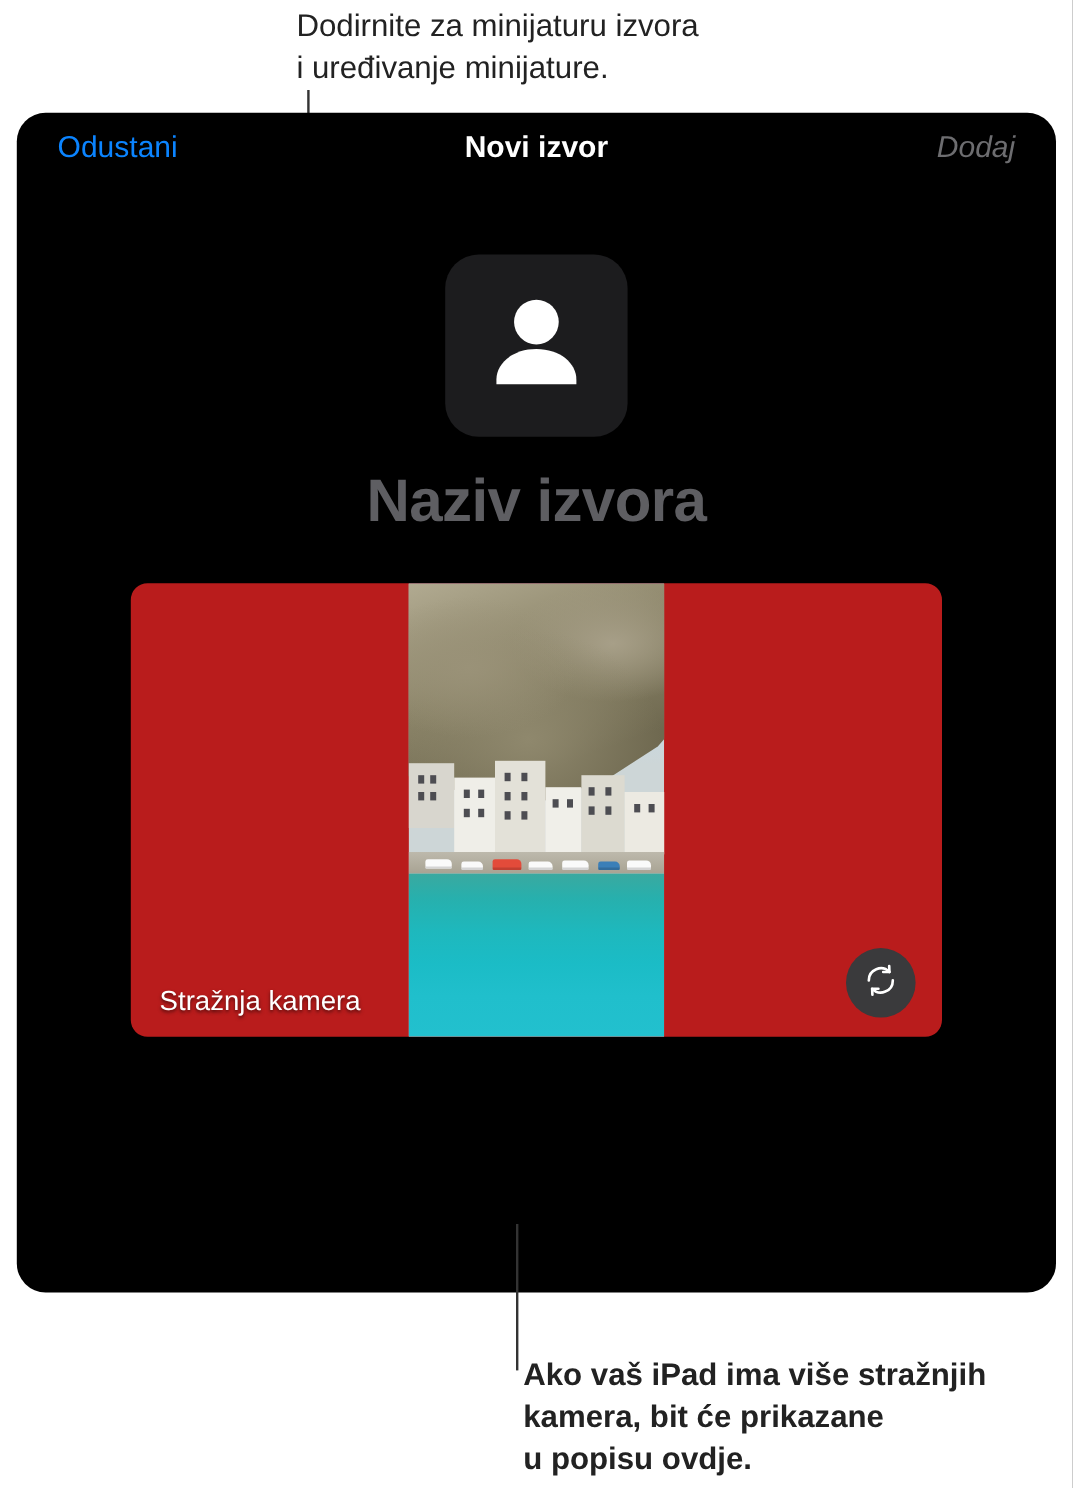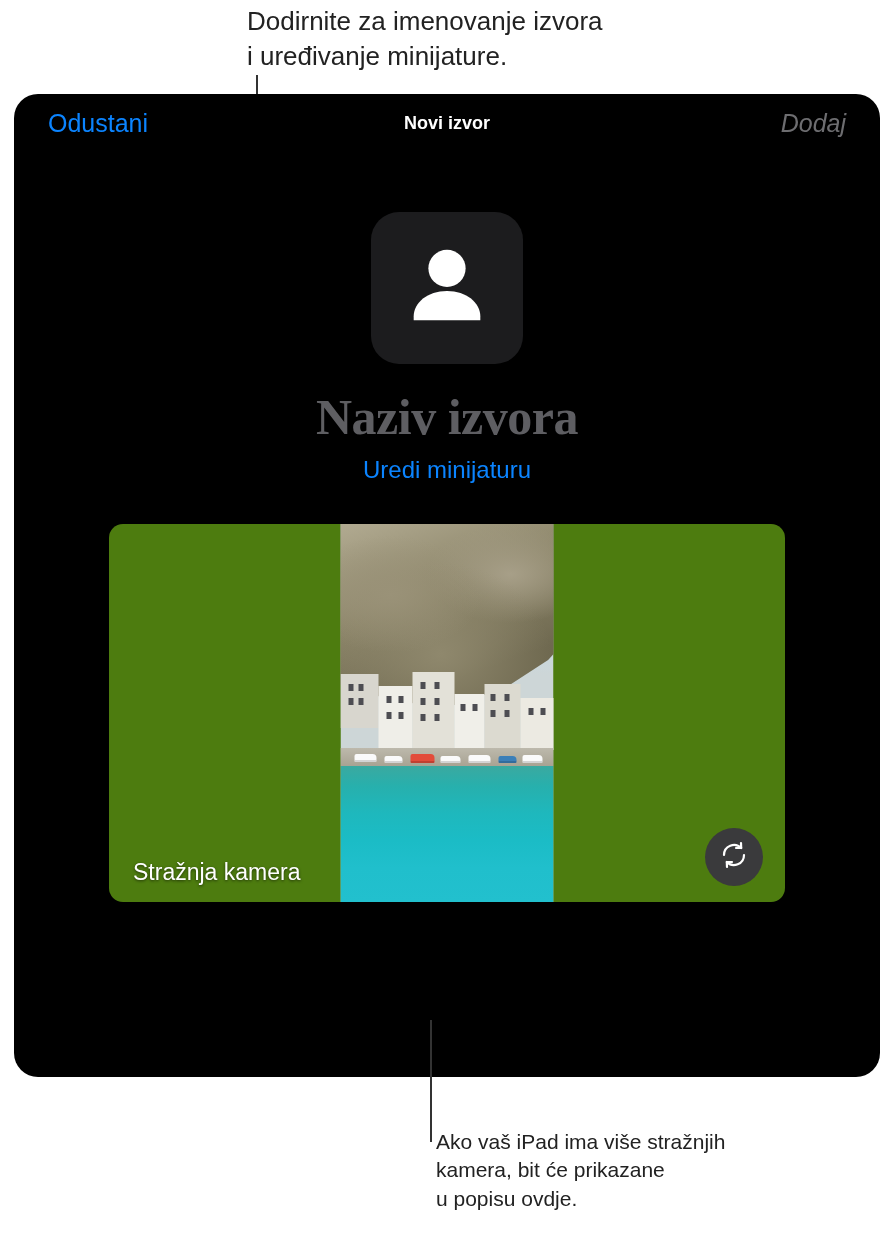--- a/index.html
+++ b/index.html
@@ -80,21 +80,21 @@
       left: 34px;
       top: 50%;
       transform: translateY(-50%);
       color: #0b84ff;
       font-size: 25px;
       font-weight: 400;
       cursor: pointer;
     }
     .header .title {
       color: #ffffff;
-      font-size: 18px;
+      font-size: 25px;
       font-weight: 600;
     }
     .header .add {
       position: absolute;
       right: 34px;
       top: 50%;
       transform: translateY(-50%);
       color: #6d6d70;
       font-size: 25px;
       font-weight: 400;
@@ -117,36 +117,35 @@
     }
     .avatar svg { width: 98px; height: 98px; }
 
     .source-name {
       text-align: center;
       margin-top: 24px;
       color: #5e5e62;
       font-size: 50px;
       font-weight: 600;
       letter-spacing: -0.5px;
-      font-family: Liberation Serif, serif;
     }
     .edit-thumb {
       text-align: center;
       margin-top: 10px;
       color: #0b84ff;
       font-size: 24px;
       font-weight: 400;
       cursor: pointer;
     }
 
     .preview {
       margin: 40px auto 0 auto;
       width: 676px;
       height: 378px;
-      background: #4d7c0f;
+      background: #b91c1c;
       border-radius: 14px;
       position: relative;
       overflow: hidden;
     }
 
     .preview-img {
       position: absolute;
       left: 50%;
       top: 0;
       transform: translateX(-50%);
@@ -232,30 +231,30 @@
       left: 430px;
       top: 1020px;
       width: 2px;
       height: 122px;
       background: #333;
     }
     .callout-bottom {
       position: absolute;
       left: 436px;
       top: 1128px;
-      font-size: 21px;
+      font-size: 26px;
       line-height: 1.35;
       color: #222;
-      font-weight: 400;
+      font-weight: 700;
     }
   </style>
 </head>
 <body>
 
-<div class="callout-top" style="white-space: pre-line;">Dodirnite za imenovanje izvora
+<div class="callout-top" style="white-space: pre-line;">Dodirnite za minijaturu izvora
 i uređivanje minijature.</div>
 <div class="callout-top-line"></div>
 <div class="callout-top-tick1"></div>
 <div class="callout-bracket-v"></div>
 <div class="callout-top-tick3"></div>
 
 <div class="panel">
 
   <div class="header">
     <span class="cancel">Odustani</span>
@@ -269,21 +268,20 @@
         <svg viewBox="0 0 100 100" fill="#ffffff">
           <circle cx="50" cy="32" r="19"></circle>
           <path d="M50 55c-20 0-34 12-34 26v4h68v-4c0-14-14-26-34-26z"></path>
         </svg>
       </span>
     </div>
   </div>
 
   <div class="source-name">Naziv izvora</div>
 
-  <div class="edit-thumb">Uredi minijaturu</div>
 
   <div class="preview">
     <div class="preview-img">
       <div class="scene-sky"></div>
       <div class="scene-rock"></div>
       <div class="bldg b1"></div>
       <div class="bldg b2"></div>
       <div class="bldg b3"></div>
       <div class="bldg b4"></div>
       <div class="bldg b5"></div>

